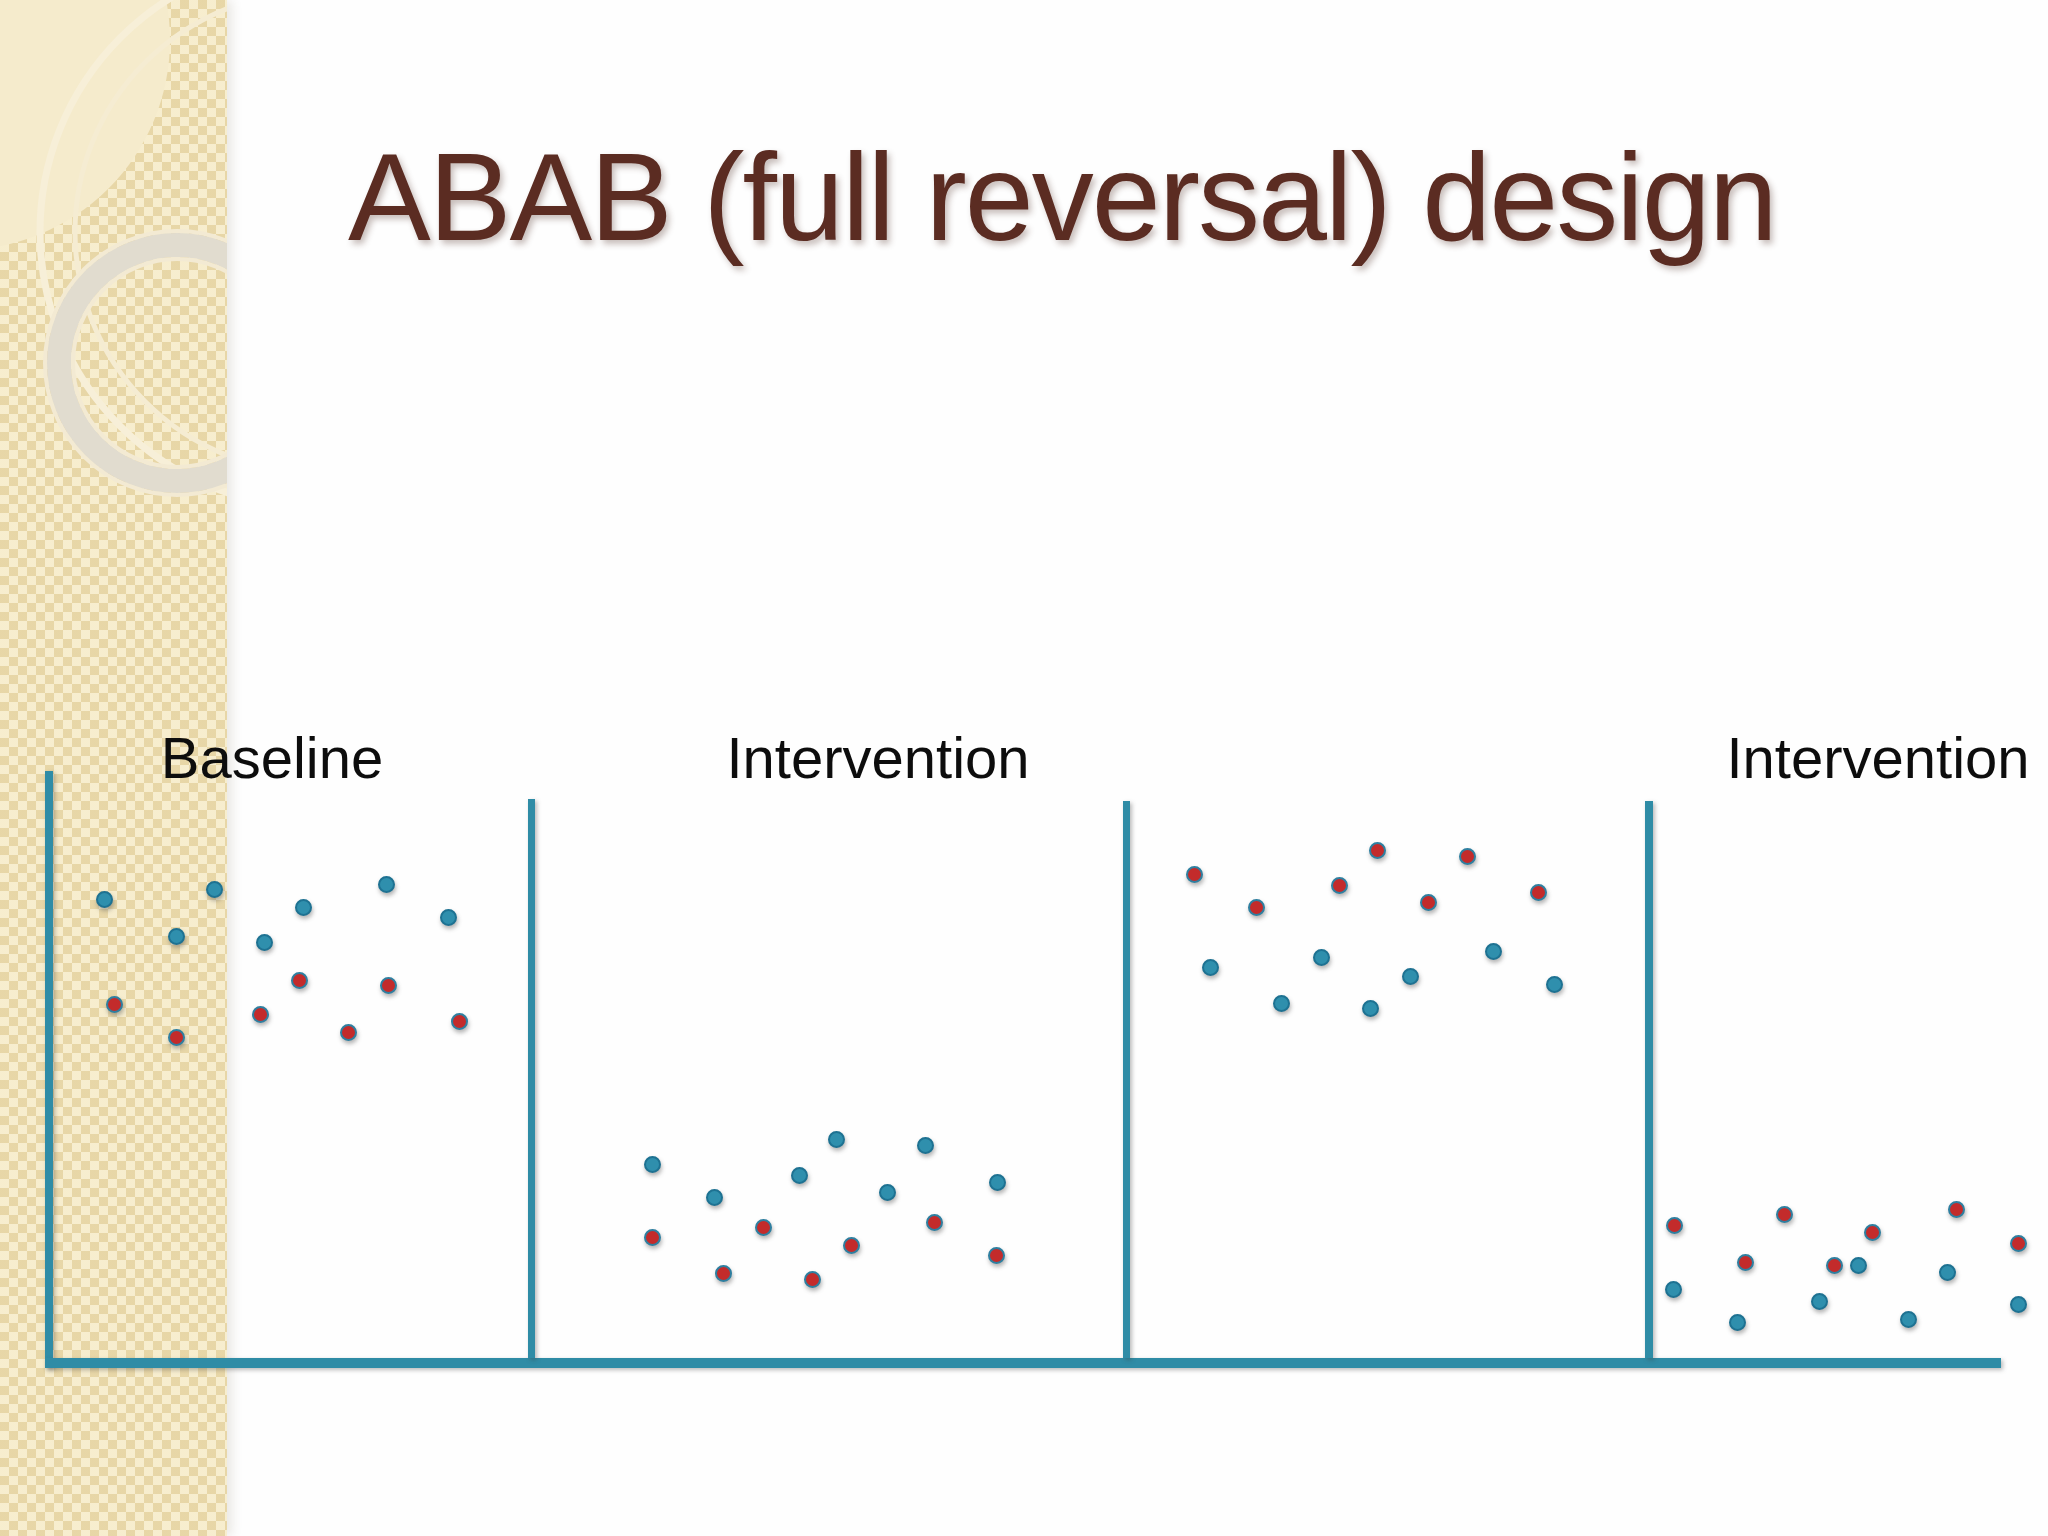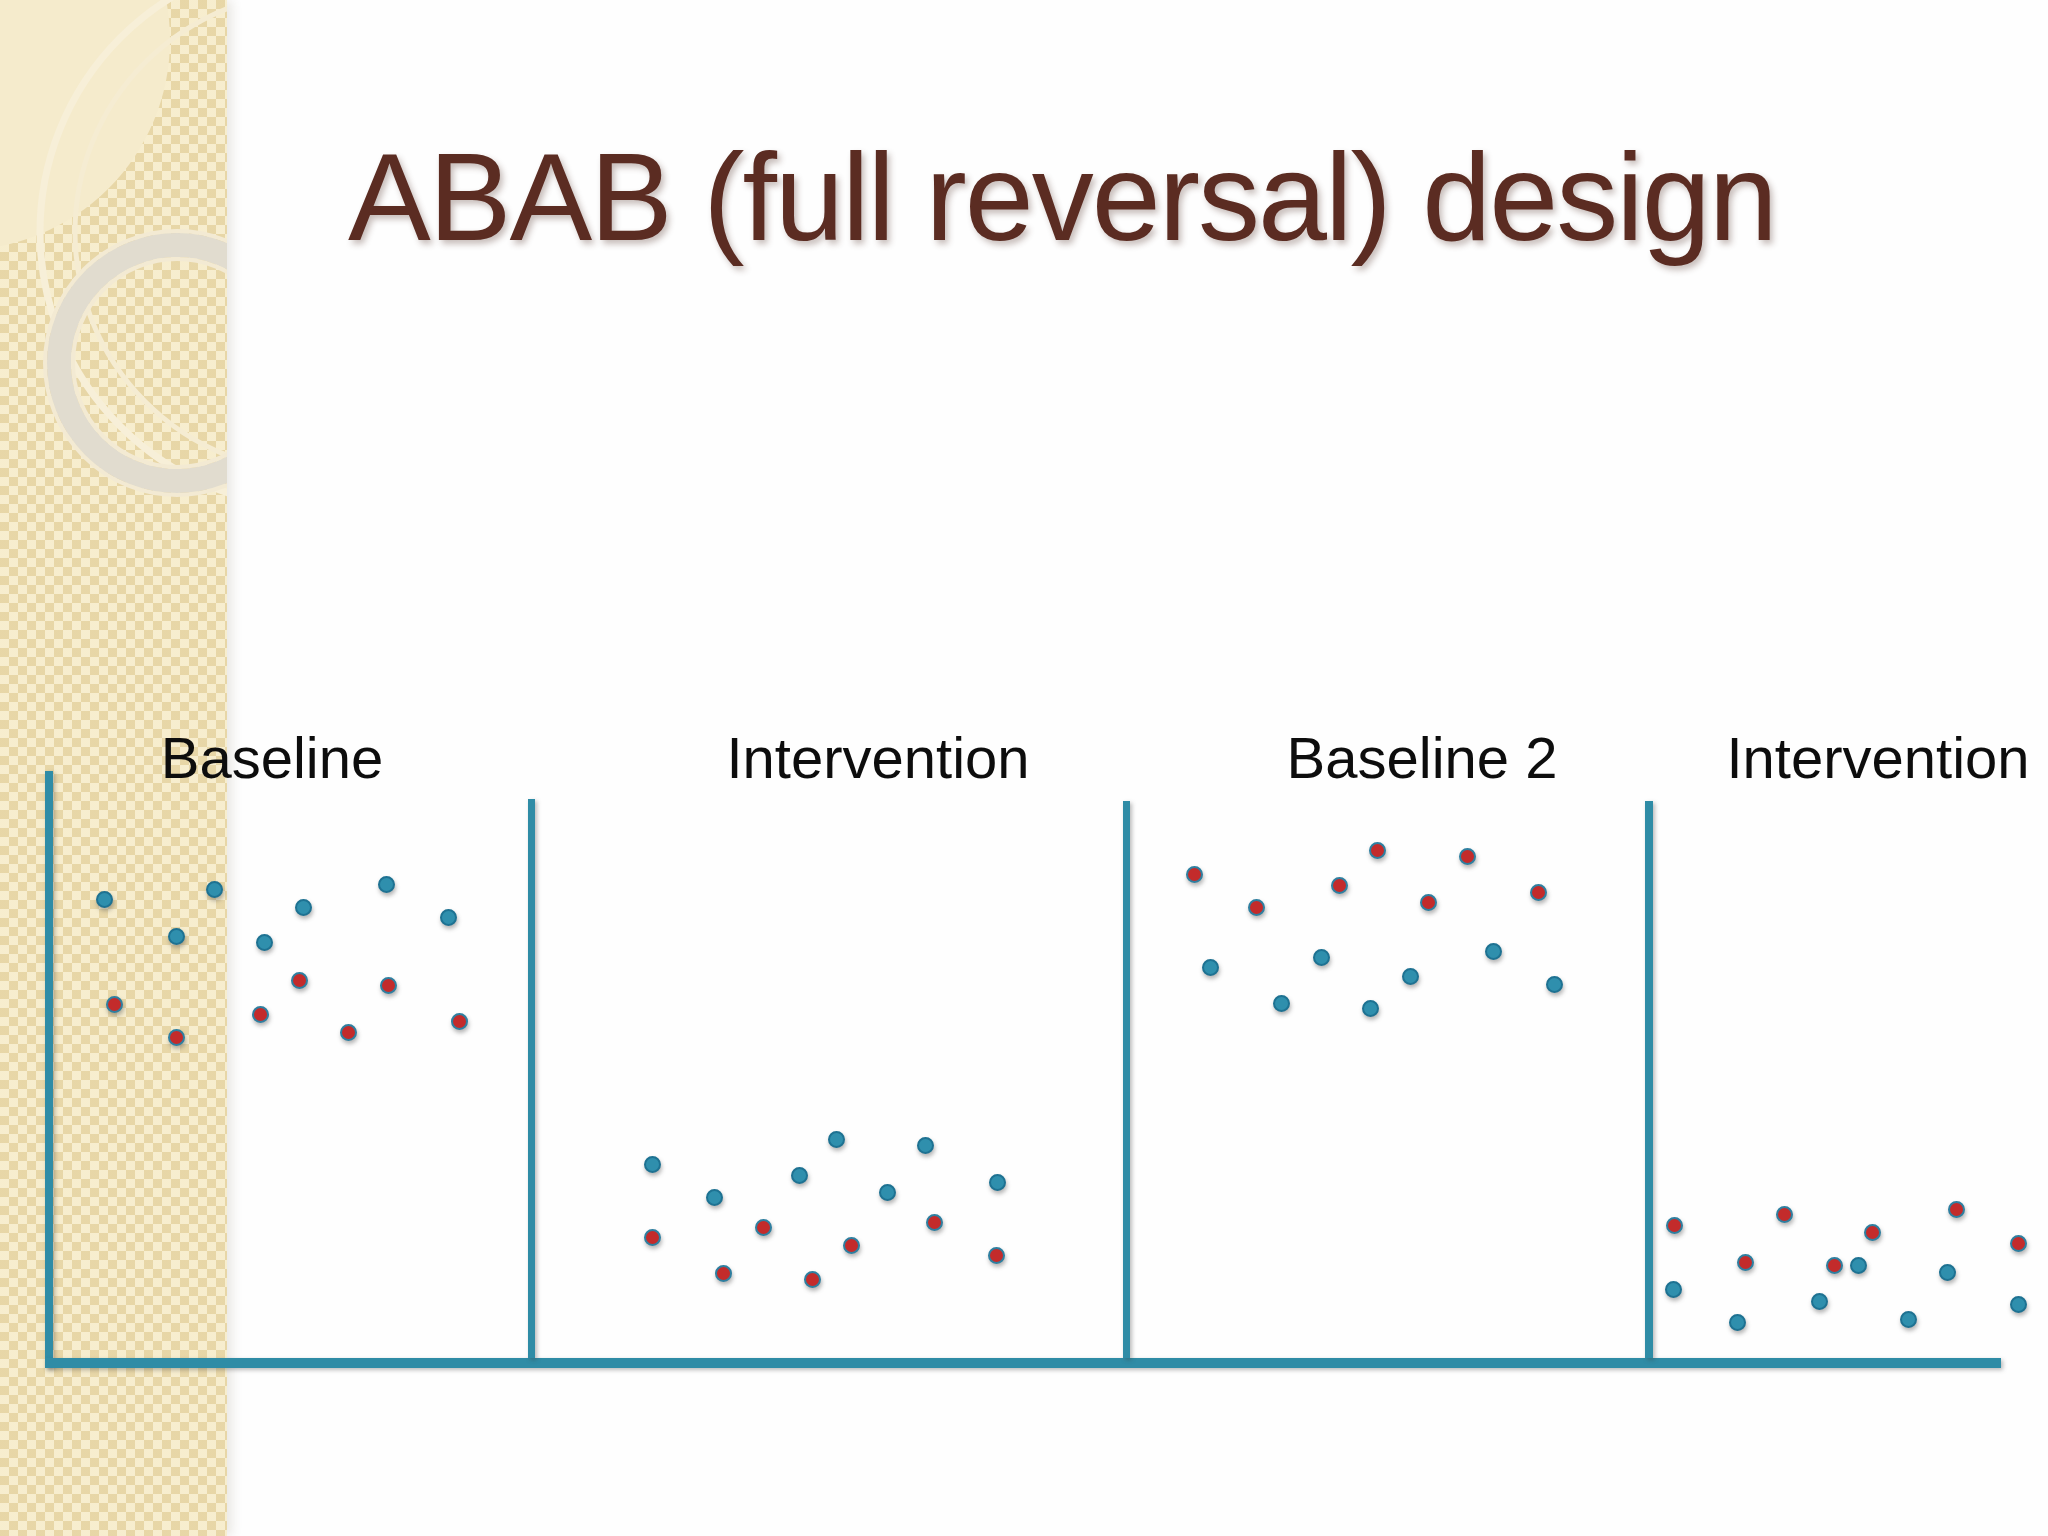--- a/index.html
+++ b/index.html
@@ -107,21 +107,20 @@
     <div class="data-point" style="left: 878.5px; top: 1177.5px; background: rgb(47, 143, 173); border: 2.5px solid rgb(30, 114, 146);"></div>
     <div class="data-point" style="left: 916.5px; top: 1130.5px; background: rgb(47, 143, 173); border: 2.5px solid rgb(30, 114, 146);"></div>
     <div class="data-point" style="left: 988.5px; top: 1167.5px; background: rgb(47, 143, 173); border: 2.5px solid rgb(30, 114, 146);"></div>
     <div class="data-point" style="left: 643.5px; top: 1222.5px; background: rgb(195, 43, 43); border: 2.5px solid rgb(46, 127, 160);"></div>
     <div class="data-point" style="left: 714.5px; top: 1258.5px; background: rgb(195, 43, 43); border: 2.5px solid rgb(46, 127, 160);"></div>
     <div class="data-point" style="left: 754.5px; top: 1212.5px; background: rgb(195, 43, 43); border: 2.5px solid rgb(46, 127, 160);"></div>
     <div class="data-point" style="left: 803.5px; top: 1264.5px; background: rgb(195, 43, 43); border: 2.5px solid rgb(46, 127, 160);"></div>
     <div class="data-point" style="left: 842.5px; top: 1230.5px; background: rgb(195, 43, 43); border: 2.5px solid rgb(46, 127, 160);"></div>
     <div class="data-point" style="left: 925.5px; top: 1207.5px; background: rgb(195, 43, 43); border: 2.5px solid rgb(46, 127, 160);"></div>
     <div class="data-point" style="left: 987.5px; top: 1240.5px; background: rgb(195, 43, 43); border: 2.5px solid rgb(46, 127, 160);"></div>
-    <div class="phase-label" style="left: 1422px; top: 718px;">Baseline 2</div>
     <div class="data-point" style="left: 1185.5px; top: 859.5px; background: rgb(195, 43, 43); border: 2.5px solid rgb(46, 127, 160);"></div>
     <div class="data-point" style="left: 1247.5px; top: 892.5px; background: rgb(195, 43, 43); border: 2.5px solid rgb(46, 127, 160);"></div>
     <div class="data-point" style="left: 1330.5px; top: 870.5px; background: rgb(195, 43, 43); border: 2.5px solid rgb(46, 127, 160);"></div>
     <div class="data-point" style="left: 1368.5px; top: 835.5px; background: rgb(195, 43, 43); border: 2.5px solid rgb(46, 127, 160);"></div>
     <div class="data-point" style="left: 1419.5px; top: 887.5px; background: rgb(195, 43, 43); border: 2.5px solid rgb(46, 127, 160);"></div>
     <div class="data-point" style="left: 1458.5px; top: 841.5px; background: rgb(195, 43, 43); border: 2.5px solid rgb(46, 127, 160);"></div>
     <div class="data-point" style="left: 1529.5px; top: 877.5px; background: rgb(195, 43, 43); border: 2.5px solid rgb(46, 127, 160);"></div>
     <div class="data-point" style="left: 1201.5px; top: 952.5px; background: rgb(47, 143, 173); border: 2.5px solid rgb(30, 114, 146);"></div>
     <div class="data-point" style="left: 1272.5px; top: 988.5px; background: rgb(47, 143, 173); border: 2.5px solid rgb(30, 114, 146);"></div>
     <div class="data-point" style="left: 1312.5px; top: 942.5px; background: rgb(47, 143, 173); border: 2.5px solid rgb(30, 114, 146);"></div>

